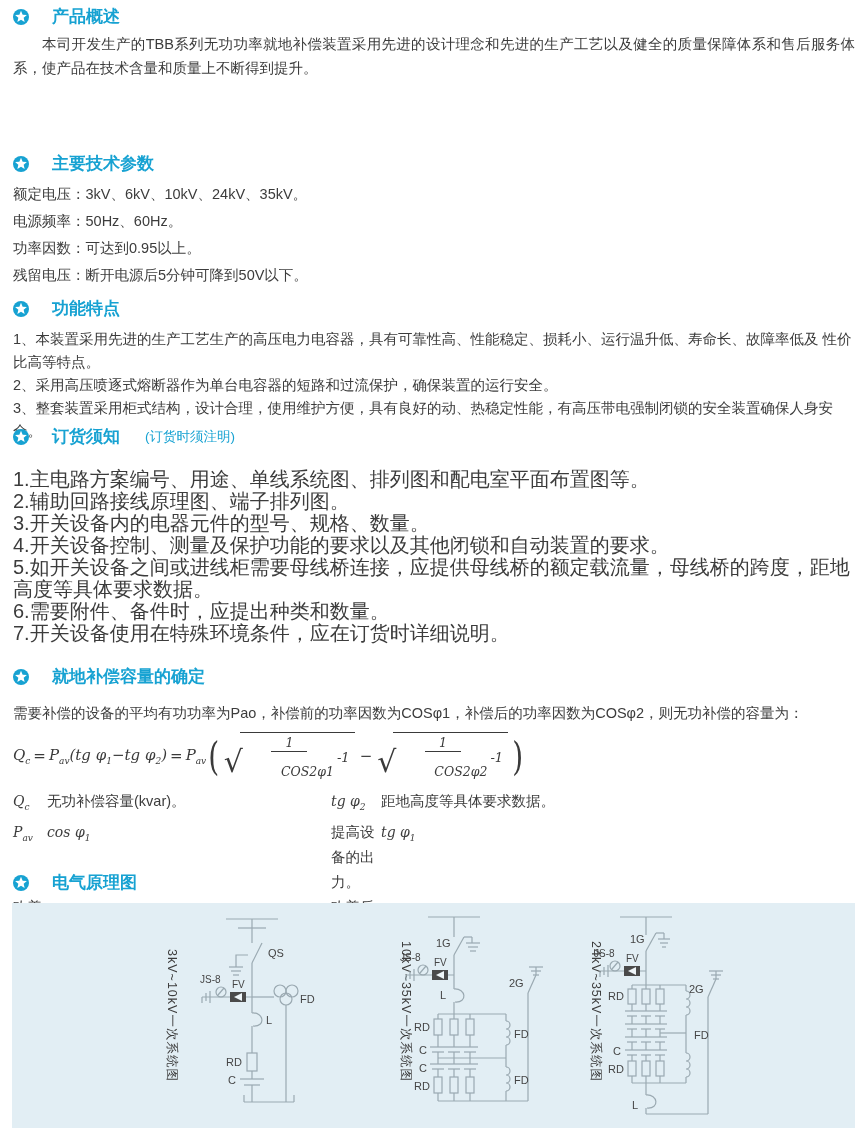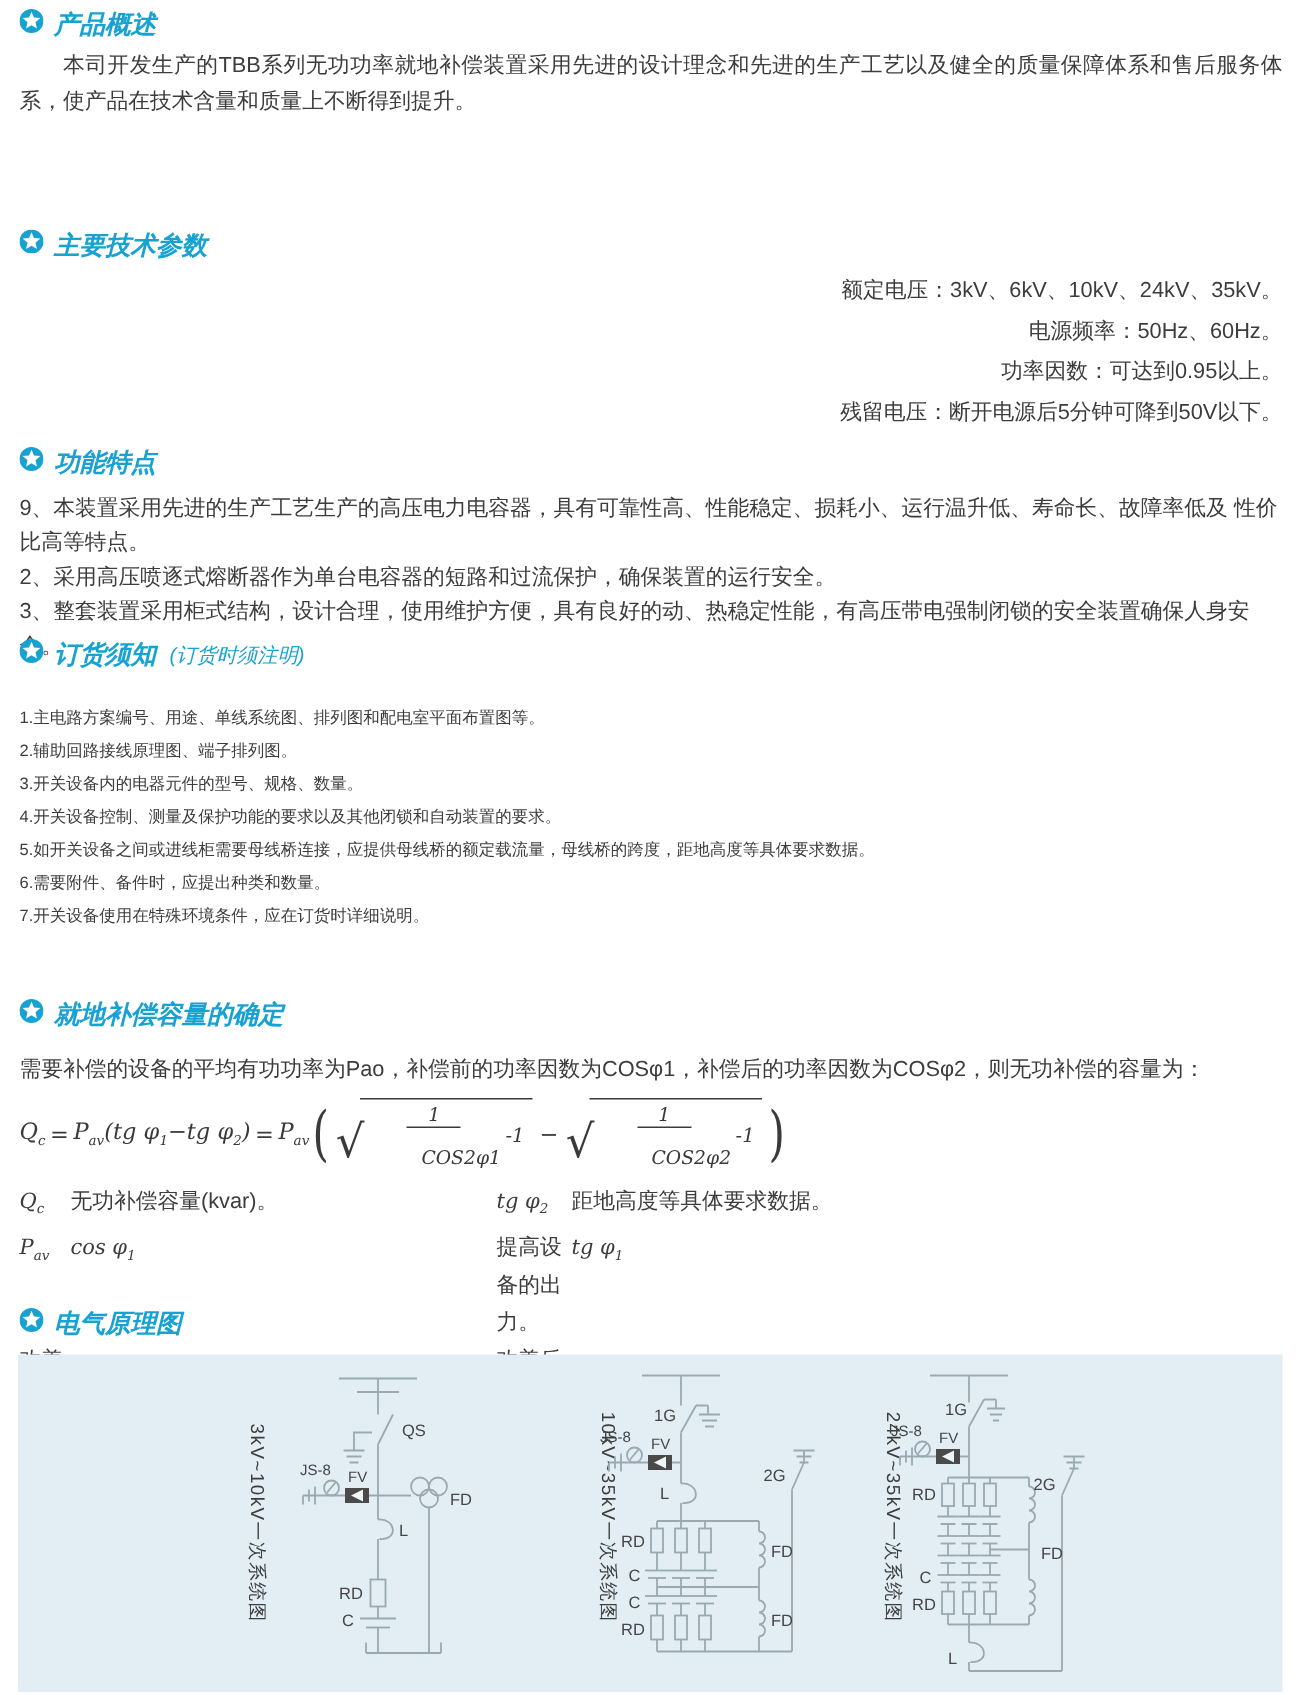--- a/index.html
+++ b/index.html
@@ -2,31 +2,31 @@
 <html><head>
 <meta charset="utf-8">
 <style>
   html,body{margin:0;padding:0;background:#ffffff;}
   body{
     width:867px;height:1130px;position:relative;overflow:hidden;
     font-family:"Liberation Sans","DejaVu Sans",sans-serif;
     color:#3c3c3c;
   }
   .sec{position:absolute;left:13px;right:12px;}
-  .sec-head{display:flex;align-items:flex-start;gap:7px;color:#17a2d2;
-    font-size:17px;font-weight:bold;line-height:22px;font-style:italic;}
+  .sec-head{display:flex;align-items:center;gap:23px;color:#17a2d2;
+    font-size:17px;font-weight:bold;line-height:22px;}
   .sec-head .sub{font-size:13.5px;font-weight:normal;margin-left:2px;}
   .star{width:16px;height:16px;flex:0 0 16px;display:block;}
   .para{font-size:14.5px;line-height:24px;text-indent:2em;margin:4px 0 0 0;text-align:justify;}
-  .plist{margin-top:6px;text-align:right;}
+  .plist{margin-top:6px;}
   .plist div{font-size:14.5px;line-height:27px;}
   .flist{margin-top:8px;}
   .flist div{font-size:14.5px;line-height:23px;}
   .olist{margin-top:20px;}
-  .olist div{font-size:11px;line-height:22px;}
+  .olist div{font-size:20px;line-height:22px;}
   .intro{font-size:14.5px;line-height:22px;margin-top:14px;}
 
   
   .formula{display:flex;align-items:center;margin-top:8px;
     font-family:"DejaVu Serif","Liberation Serif",serif;font-style:italic;
     font-size:15px;color:#3a3a3a;}
   .formula sub{font-size:9px;}
   .bigp{font-size:40px;line-height:40px;font-style:normal;font-weight:normal;
     transform:scaleX(.7);display:inline-block;}
   .rad{display:inline-flex;align-items:stretch;margin:0 2px;}
@@ -87,21 +87,21 @@
 
 <div class="sec" style="top:298px">
   <div class="sec-head">
     <svg class="star" viewBox="0 0 16 16">
       <circle cx="8" cy="8" r="8" fill="#17a2d2"></circle>
       <polygon fill="#ffffff" points="8,1.8 9.65,5.73 13.9,6.08 10.66,8.87 11.64,13.02 8,10.8 4.36,13.02 5.34,8.87 2.1,6.08 6.35,5.73"></polygon>
     </svg>
     <span>功能特点</span>
   </div>
   <div class="flist">
-    <div>9、本装置采用先进的生产工艺生产的高压电力电容器，具有可靠性高、性能稳定、损耗小、运行温升低、寿命长、故障率低及 性价比高等特点。</div>
+    <div>1、本装置采用先进的生产工艺生产的高压电力电容器，具有可靠性高、性能稳定、损耗小、运行温升低、寿命长、故障率低及 性价比高等特点。</div>
     <div>2、采用高压喷逐式熔断器作为单台电容器的短路和过流保护，确保装置的运行安全。</div>
     <div>3、整套装置采用柜式结构，设计合理，使用维护方便，具有良好的动、热稳定性能，有高压带电强制闭锁的安全装置确保人身安全。</div>
   </div>
 </div>
 
 <div class="sec" style="top:426px">
   <div class="sec-head">
     <svg class="star" viewBox="0 0 16 16">
       <circle cx="8" cy="8" r="8" fill="#17a2d2"></circle>
       <polygon fill="#ffffff" points="8,1.8 9.65,5.73 13.9,6.08 10.66,8.87 11.64,13.02 8,10.8 4.36,13.02 5.34,8.87 2.1,6.08 6.35,5.73"></polygon>

